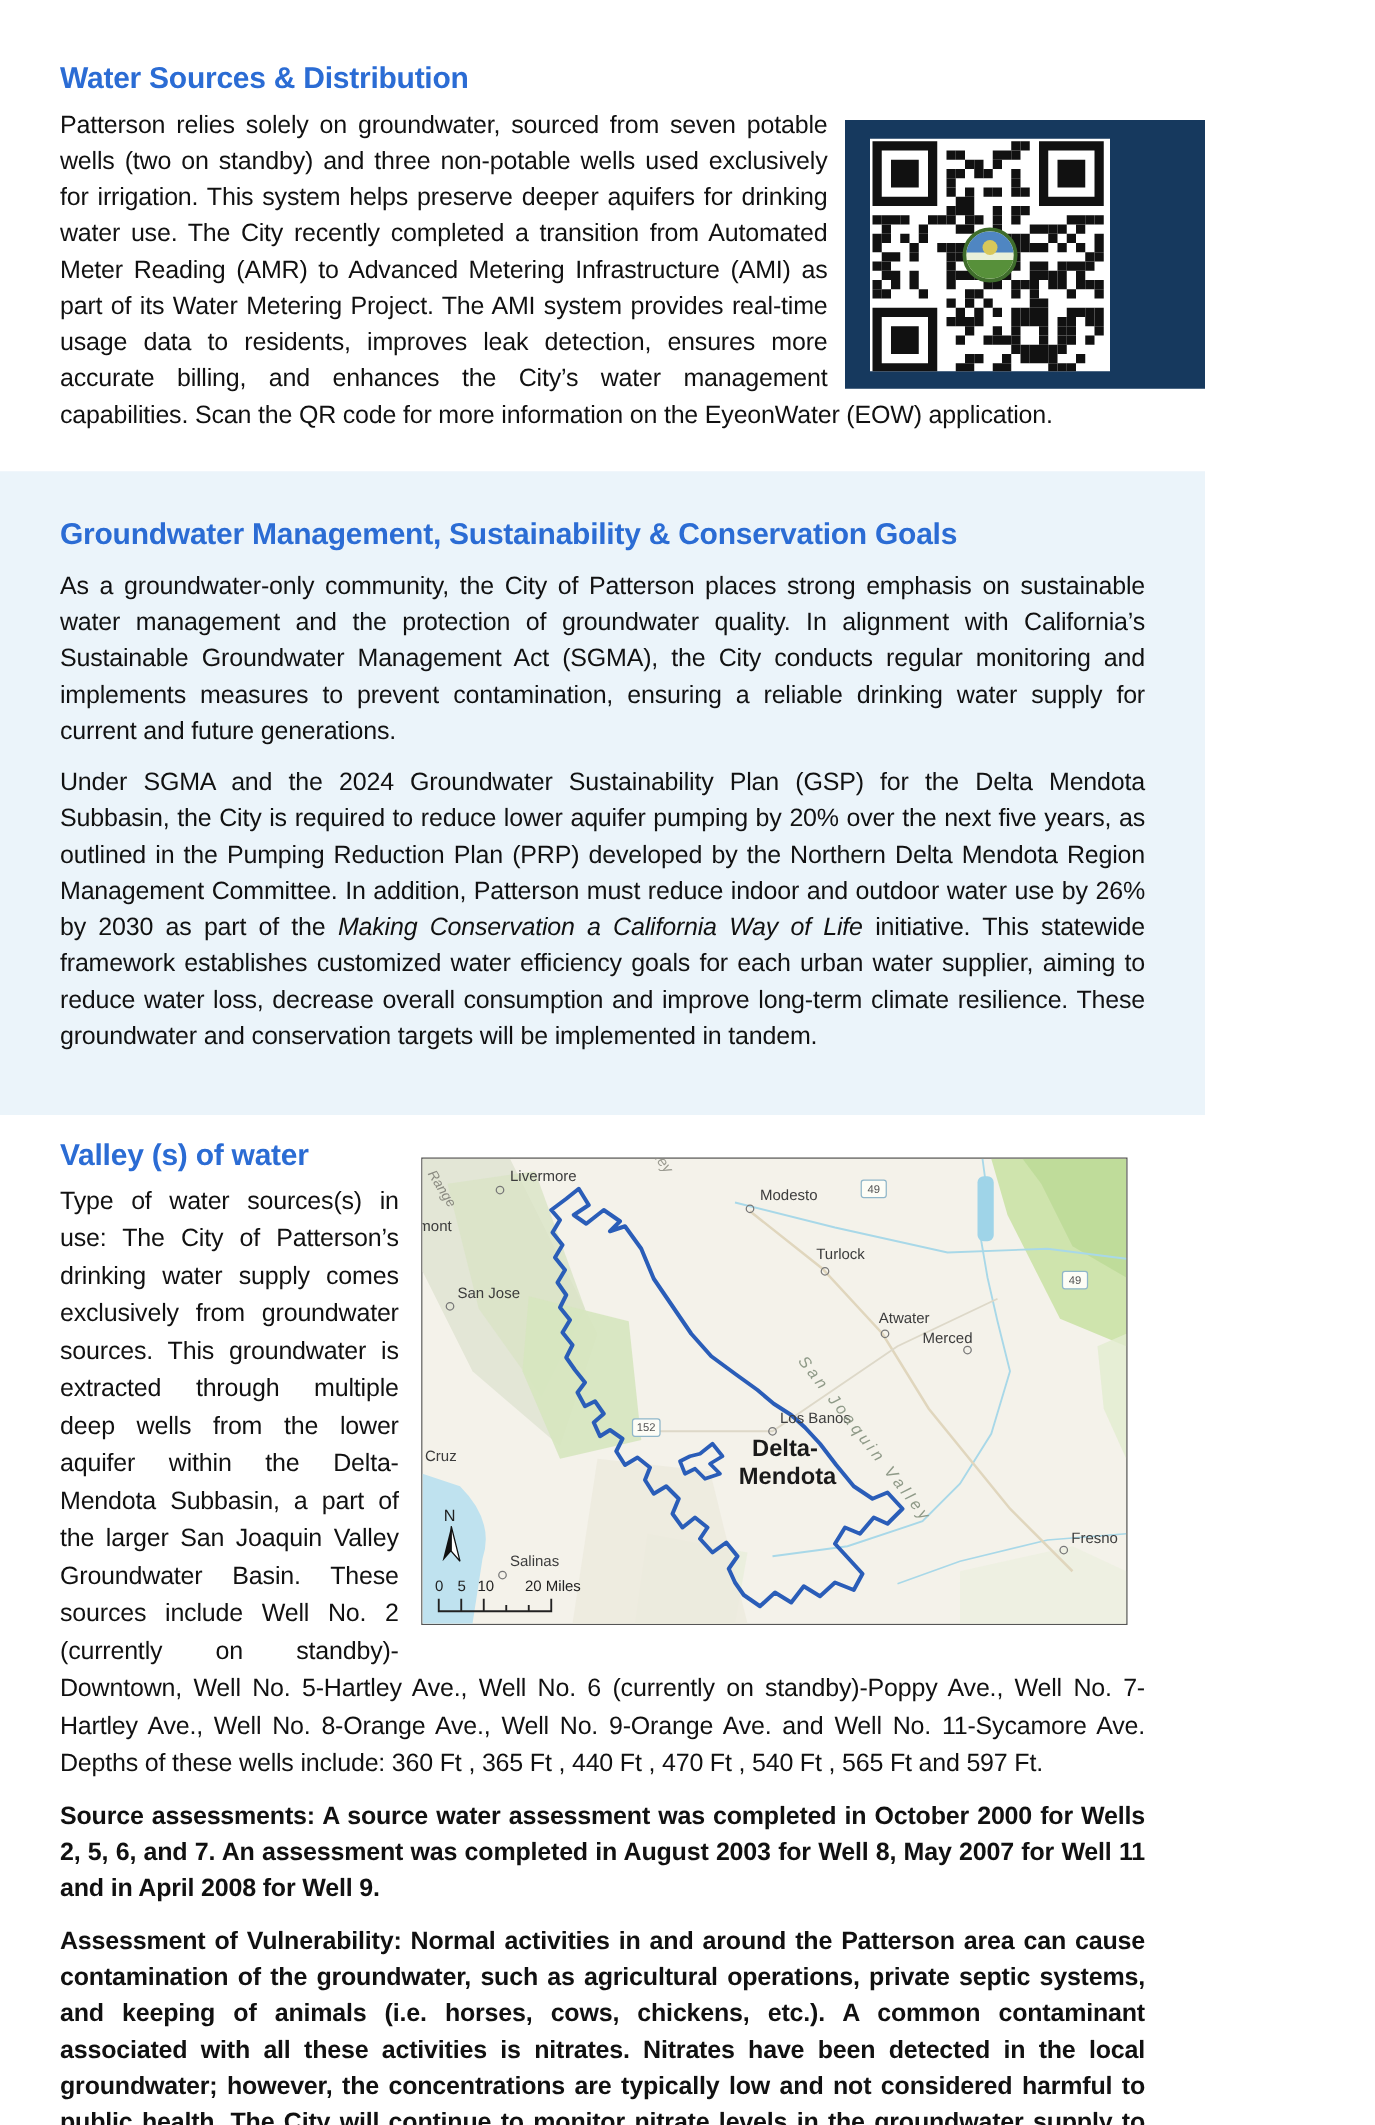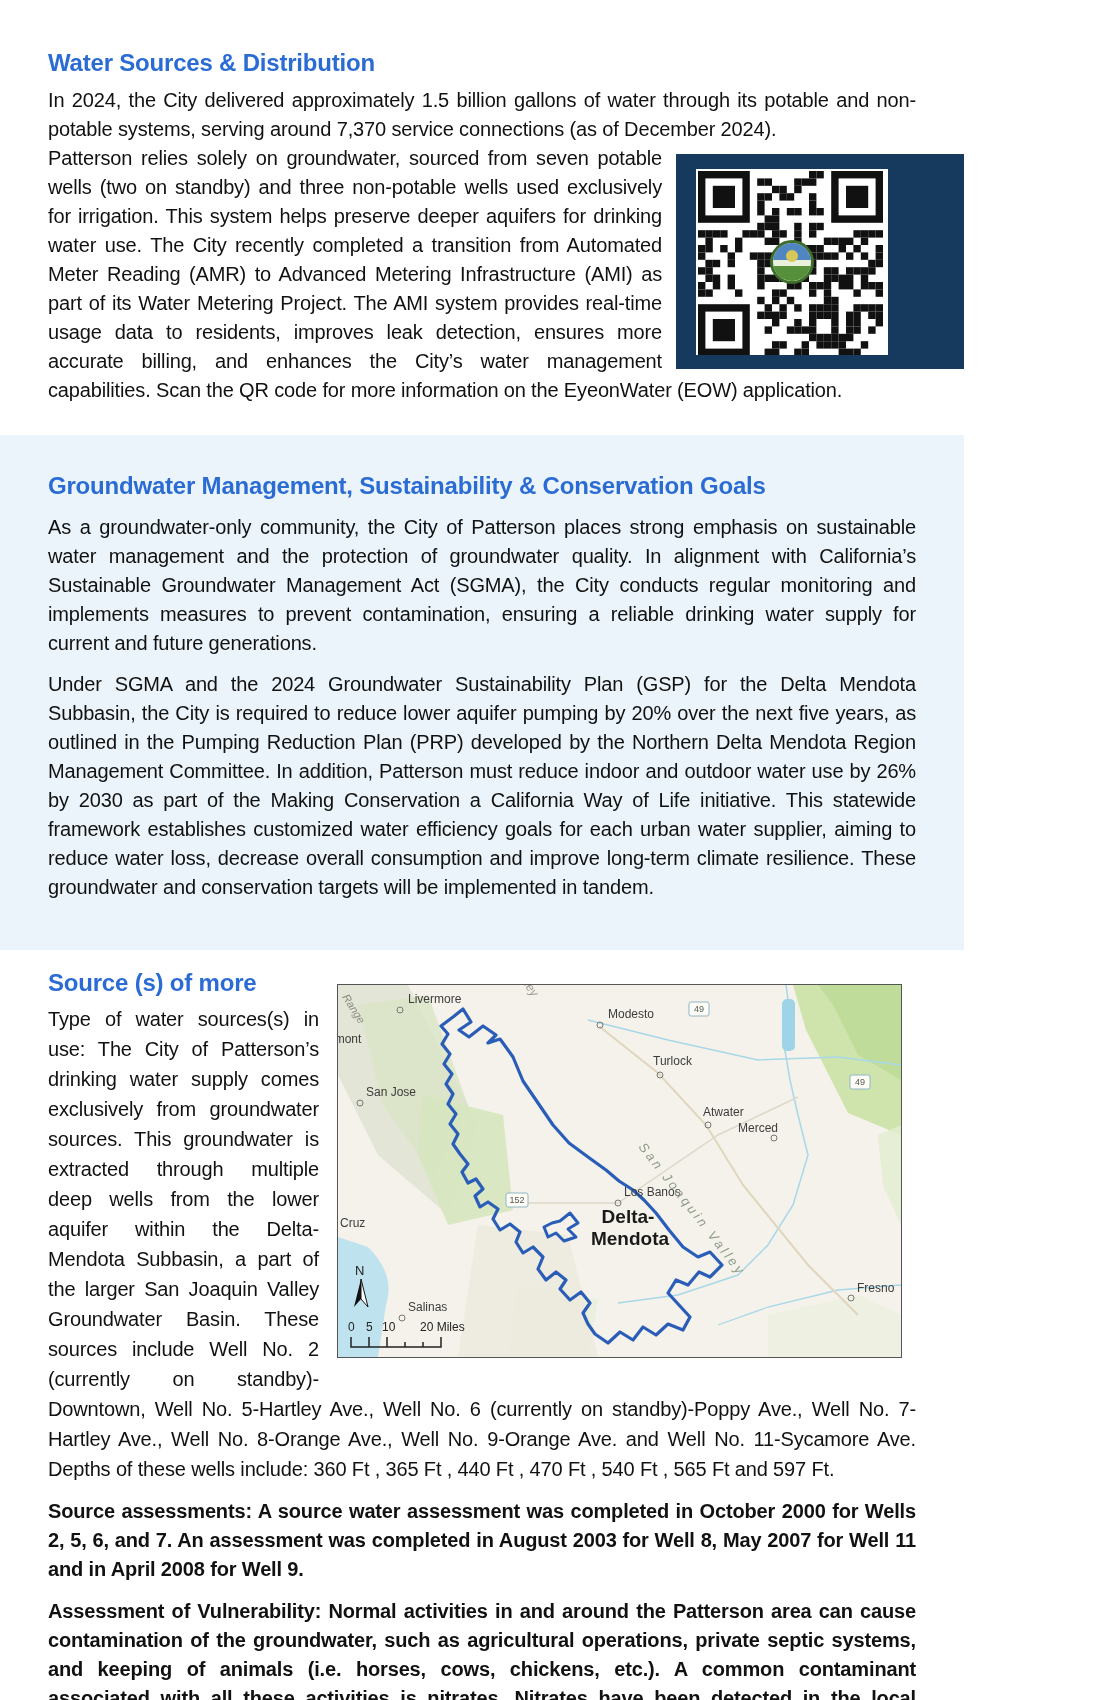--- a/index.html
+++ b/index.html
@@ -53,21 +53,21 @@
   .qr-logo .field { position:absolute; left:0; bottom:0; width:100%; height:40%; background:#57903a; }
   .qr-logo .sun { position:absolute; left:13px; top:7px; width:12px; height:12px; border-radius:50%; background:#d8c85a; }
   
   #band {
     margin-top:30px;
     background:#ebf4fa;
     padding:36px 48px 48px 48px;
   }
   #band .sec-heading { margin-bottom:12px; }
   #band p.body + p.body { margin-top:12px; }
-  .italic { }
+  .italic { font-style:italic; }
   
   #sec3 { margin-top:18px; }
   #sec3 .sec-heading { margin-bottom:6px; }
   #sec3 p.body { line-height:30px; }
   #sec3 p.body + p.body { margin-top:13px; line-height:29px;font-weight:bold; }
   .map-float {
     float:right;
     width:565px; height:374px;
     margin:-20px 14px 10px 18px;
     border:1px solid #555;
@@ -76,21 +76,20 @@
   }
   .map-float svg { display:block; }
 </style>
 </head>
 <body>
 
 <div class="page">
 
   <div class="section" id="sec1">
     <div class="sec-heading">Water Sources &amp; Distribution</div>
-    <p class="body intro">In 2024, the City delivered approximately 1.5 billion gallons of water through its potable and non-potable systems, serving around 7,370 service connections (as of December 2024).</p>
     <div>
       <div class="qr-float">
         <div class="qr-panel">
           <svg id="qr-svg" width="192" height="186" viewBox="0 0 192 186">
               <rect x="113" y="2" width="7.4" height="7.4" fill="#111111"></rect>
               <rect x="120.4" y="2" width="7.4" height="7.4" fill="#111111"></rect>
               <rect x="61.2" y="9.4" width="7.4" height="7.4" fill="#111111"></rect>
               <rect x="68.60000000000001" y="9.4" width="7.4" height="7.4" fill="#111111"></rect>
               <rect x="98.2" y="9.4" width="7.4" height="7.4" fill="#111111"></rect>
               <rect x="105.60000000000001" y="9.4" width="7.4" height="7.4" fill="#111111"></rect>
@@ -320,21 +319,21 @@
     <div style="clear:both"></div>
   </div>
 
   <div id="band">
     <div class="sec-heading">Groundwater Management, Sustainability &amp; Conservation Goals</div>
     <p class="body">As a groundwater-only community, the City of Patterson places strong emphasis on sustainable water management and the protection of groundwater quality. In alignment with California’s Sustainable Groundwater Management Act (SGMA), the City conducts regular monitoring and implements measures to prevent contamination, ensuring a reliable drinking water supply for current and future generations.</p>
     <p class="body"><span>Under SGMA and the 2024 Groundwater Sustainability Plan (GSP) for the Delta Mendota Subbasin, the City is required to reduce lower aquifer pumping by 20% over the next five years, as outlined in the Pumping Reduction Plan (PRP) developed by the Northern Delta Mendota Region Management Committee. In addition, Patterson must reduce indoor and outdoor water use by 26% by 2030 as part of the </span><span class="italic">Making Conservation a California Way of Life</span><span> initiative. This statewide framework establishes customized water efficiency goals for each urban water supplier, aiming to reduce water loss, decrease overall consumption and improve long-term climate resilience. These groundwater and conservation targets will be implemented in tandem.</span></p>
   </div>
 
   <div class="section" id="sec3">
-    <div class="sec-heading">Source (s) of more</div>
+    <div class="sec-heading">Valley (s) of water</div>
 
     <div class="map-float">
       <svg width="563" height="372" viewBox="0 0 563 372">
 
         <rect x="0" y="0" width="563" height="372" fill="#f4f2ea"></rect>
         <polygon points="0,0 70,0 140,140 110,230 40,170 0,90" fill="#e3e6d6"></polygon>
         <polygon points="20,20 90,10 130,120 95,190 45,120" fill="#d9e4c6" opacity="0.8"></polygon>
         <polygon points="85,110 165,130 175,225 110,240 80,170" fill="#d6e6bf" opacity="0.9"></polygon>
         <polygon points="455,0 563,0 563,150 510,128 468,45" fill="#cfe4ad"></polygon>
         <polygon points="480,0 563,0 563,95 520,70 495,20" fill="#bcdb97" opacity="0.85"></polygon>

